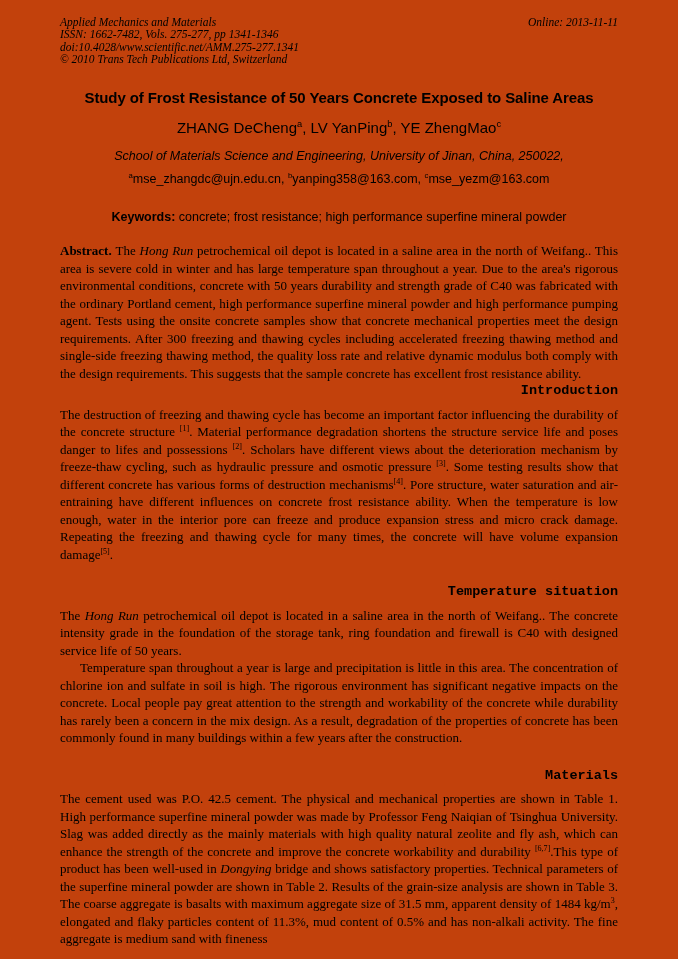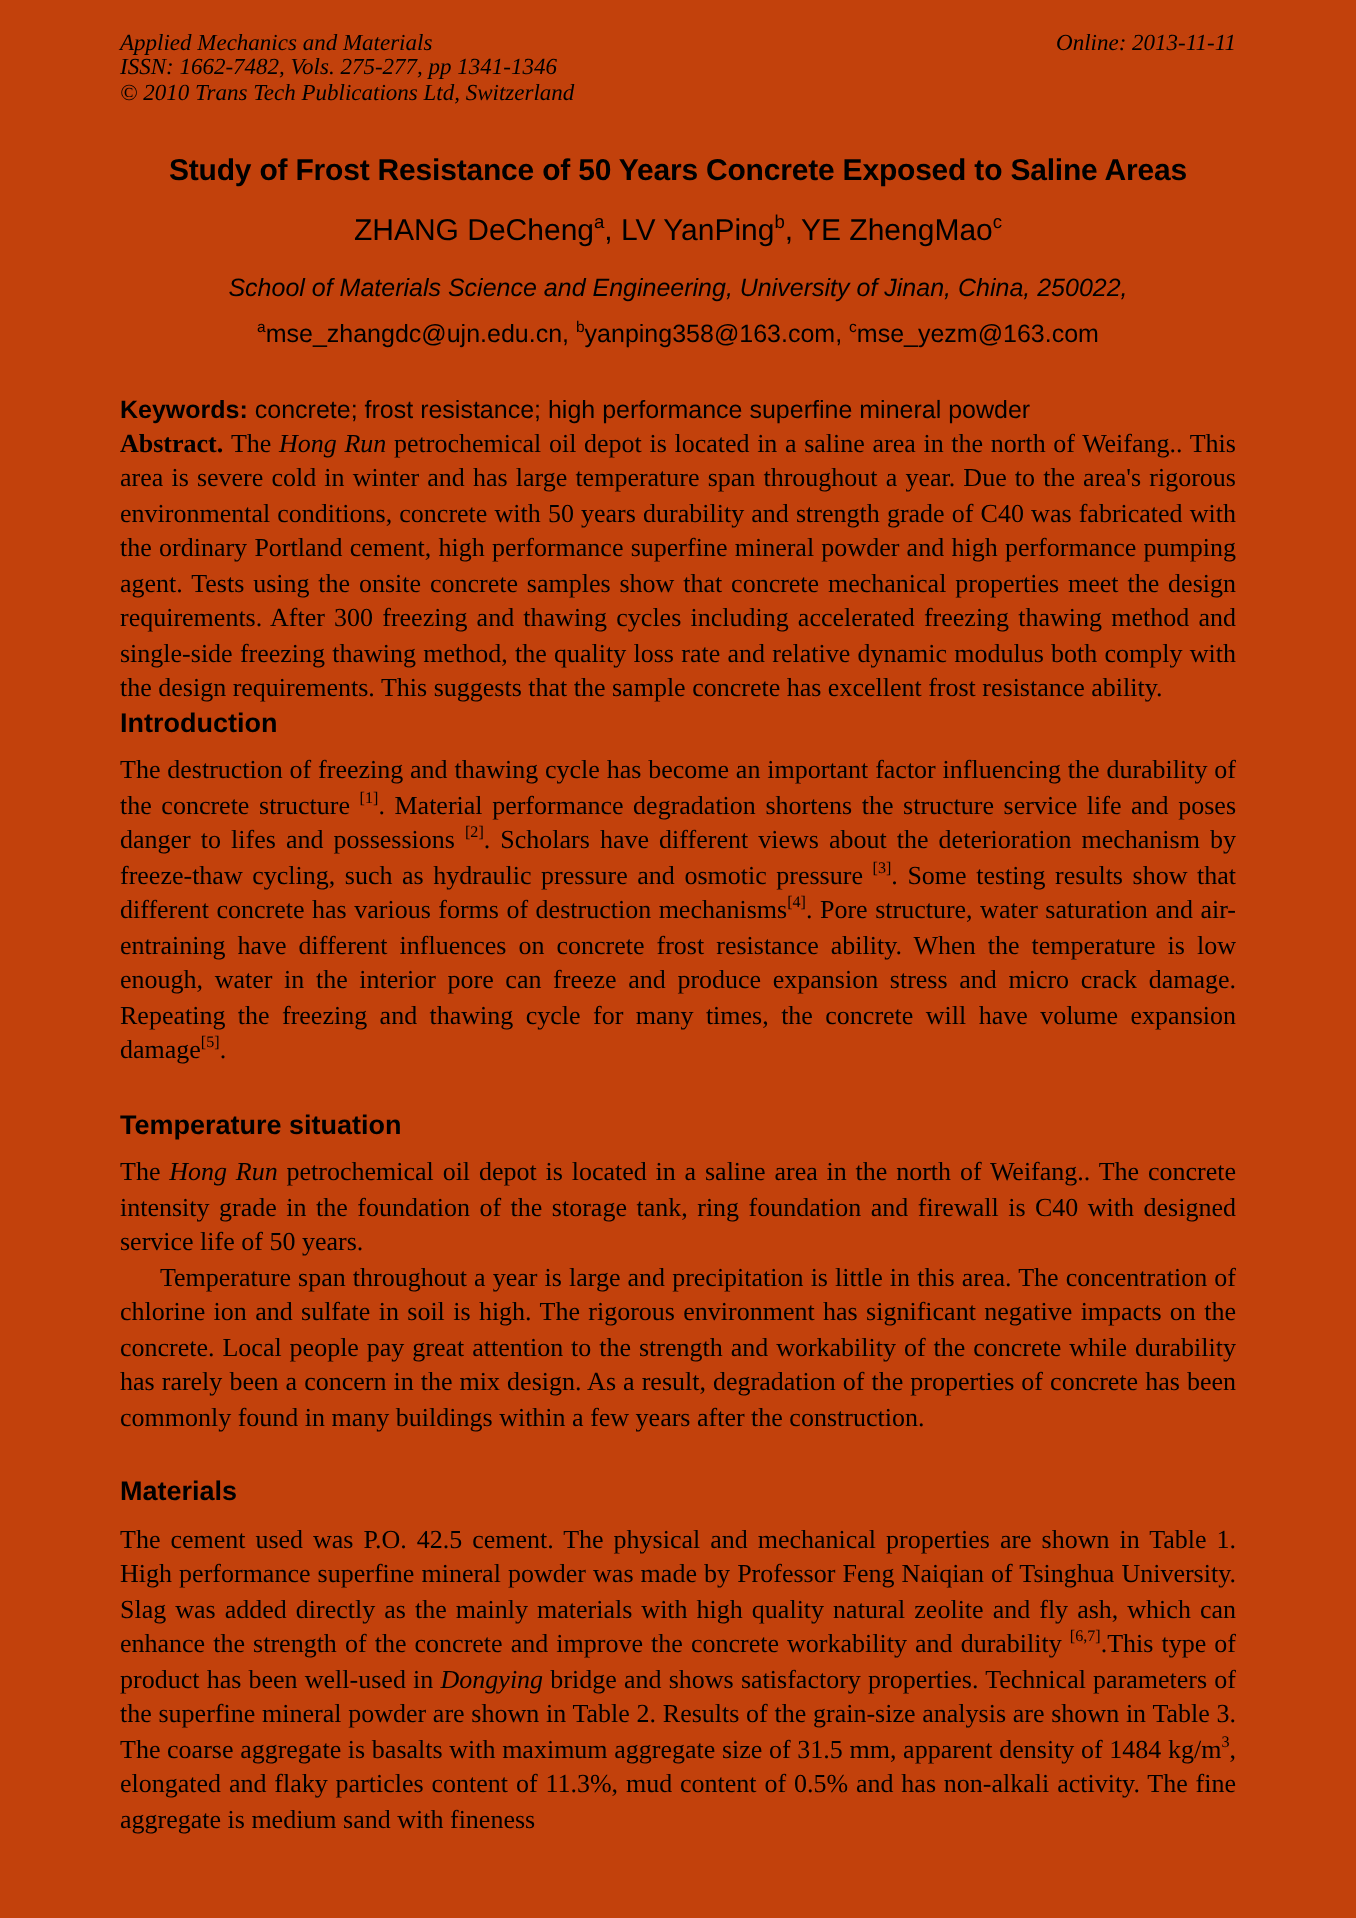--- a/index.html
+++ b/index.html
@@ -56,59 +56,60 @@
   .emails {
     font-size: 12.5px;
     line-height: 17px;
     margin: 0 0 21px 0;
   }
   
   .keywords {
     font-family: "Liberation Sans", sans-serif;
     font-size: 12.5px;
     line-height: 16px;
-    margin: 0 0 0 0;
-    text-align: left;
+    margin: 0 0 17px 0;
+    text-align: center;
   }
   
   .body-text {
     font-family: "Liberation Serif", serif;
     font-size: 13px;
     line-height: 17.5px;
     text-align: justify;
   }
   p.para { margin: 0; }
   .abstract { margin-bottom: 24px; }
   .section { margin-bottom: 20px; }
   .section:last-child { margin-bottom: 0; }
   h2.section-heading {
-    font-family: Liberation Sans, sans-serif;
+    font-family: Liberation Mono, monospace;
     font-size: 13.5px;
     font-weight: bold;
     margin: 0 0 6px 0;
-    text-align: left;
+    text-align: right;
   }
   .indent-first { text-indent: 20px; }
   sup {
     font-size: 0.62em;
     line-height: 0;
     vertical-align: super;
   }
   b, .seg-b { font-weight: bold; }
   em, .seg-i { font-style: italic; }
 </style>
 </head>
 <body>
 
 <div class="page">
 
   <div class="pub-header">
     <div class="left">
       <div>Applied Mechanics and Materials</div>
       <div>ISSN: 1662-7482, Vols. 275-277, pp 1341-1346</div>
+      <div>doi:10.4028/www.scientific.net/AMM.275-277.1341</div>
       <div>© 2010 Trans Tech Publications Ltd, Switzerland</div>
     </div>
     <div class="right">Online: 2013-11-11</div>
   </div>
 
   <div class="title-block">
     <h1 class="paper-title">Study of Frost Resistance of 50 Years Concrete Exposed to Saline Areas</h1>
     <div class="authors"><span>ZHANG DeCheng</span><sup>a</sup><span>, LV YanPing</span><sup>b</sup><span>,  YE ZhengMao</span><sup>c</sup></div>
     <div class="affiliation">School of Materials Science and Engineering, University of Jinan, China, 250022,</div>
     <div class="emails"><sup>a</sup><span>mse_zhangdc@ujn.edu.cn, </span><sup>b</sup><span>yanping358@163.com, </span><sup>c</sup><span>mse_yezm@163.com</span></div>

